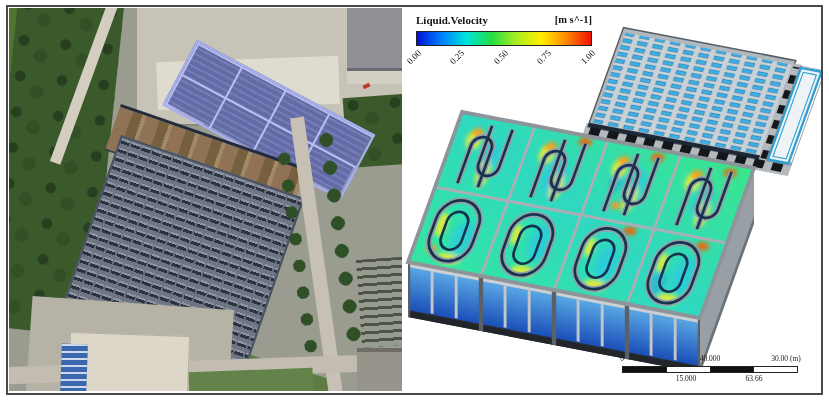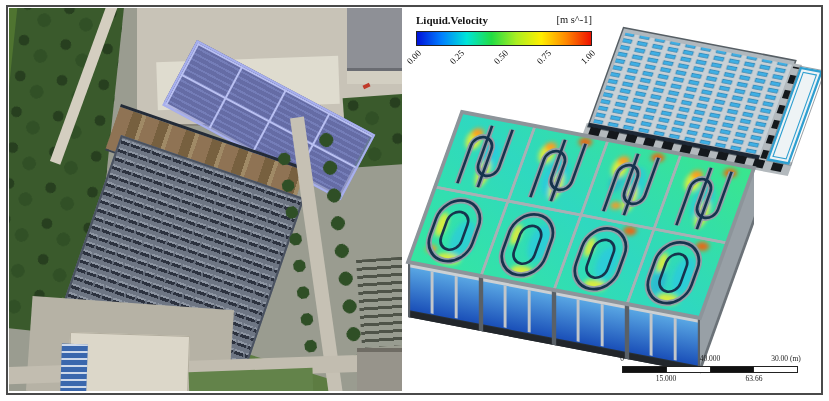--- a/index.html
+++ b/index.html
@@ -48,31 +48,31 @@
   .stripes-br{left:350px;top:250px;width:52px;height:88px;transform:rotate(-4deg);
         background:repeating-linear-gradient(180deg,#4e5348 0 3px,#989c90 3px 8px);}
   .pave-bl{left:20px;top:295px;width:202px;height:95px;background:#b6b2a5;transform:rotate(4deg);}
   .bld-white{left:60px;top:326px;width:118px;height:60px;background:#dcd7c9;border:1px solid #b3ae9f;transform:rotate(2deg);}
   .bld-blue{left:52px;top:336px;width:26px;height:52px;background:#3a67ad;transform:rotate(2deg);
         background-image:repeating-linear-gradient(180deg,rgba(255,255,255,.75) 0 2px,transparent 2px 7px);}
   .grass-bm{left:180px;top:362px;width:124px;height:30px;background:#63834a;transform:rotate(-2deg);}
   .bld-br{left:348px;top:340px;width:54px;height:48px;background:#97948b;border-top:4px solid #6f6c64;}
   
   .legend-title{position:absolute;left:416px;top:14px;font-size:11px;font-weight:600;color:#141414;}
-  .legend-units{position:absolute;left:500px;top:14px;width:92px;text-align:right;font-size:10.5px;font-weight:400;color:#141414;}
+  .legend-units{position:absolute;left:500px;top:14px;width:92px;text-align:right;font-size:10.5px;font-weight:700;color:#141414;}
   .colorbar{position:absolute;left:416px;top:31px;width:174px;height:13px;border:1px solid #222;}
   .tick{position:absolute;top:48px;width:34px;text-align:right;font-size:9px;color:#111;
         transform-origin:100% 0;transform:rotate(-45deg);}
   .t0{left:382px}.t1{left:425px}.t2{left:469px}.t3{left:512px}.t4{left:556px}
   .ruler-bar{position:absolute;left:622px;top:366px;width:176px;height:7px;display:flex;border:1px solid #222;box-sizing:border-box;}
   .ruler-seg{flex:1 1 auto;border-right:1px solid #222;}
   .ruler-seg:last-child{border-right:none;}
   .rlab{position:absolute;font-size:7.5px;color:#222;width:60px;text-align:center;}
   .r-top{top:354px}.r-bot{top:374px}
-  .r0{left:592px}.r30{left:680px}.r60{left:756px}.r15{left:636px}.r45{left:724px}
+  .r0{left:592px}.r30{left:680px}.r60{left:756px}.r15{left:656px}.r45{left:724px}
 </style>
 </head>
 <body>
 
 <div class="stage">
   <div class="fig-frame"></div>
 
   <div class="sat">
     <div class="field-tl"></div>
     <div class="field-bright"></div>

